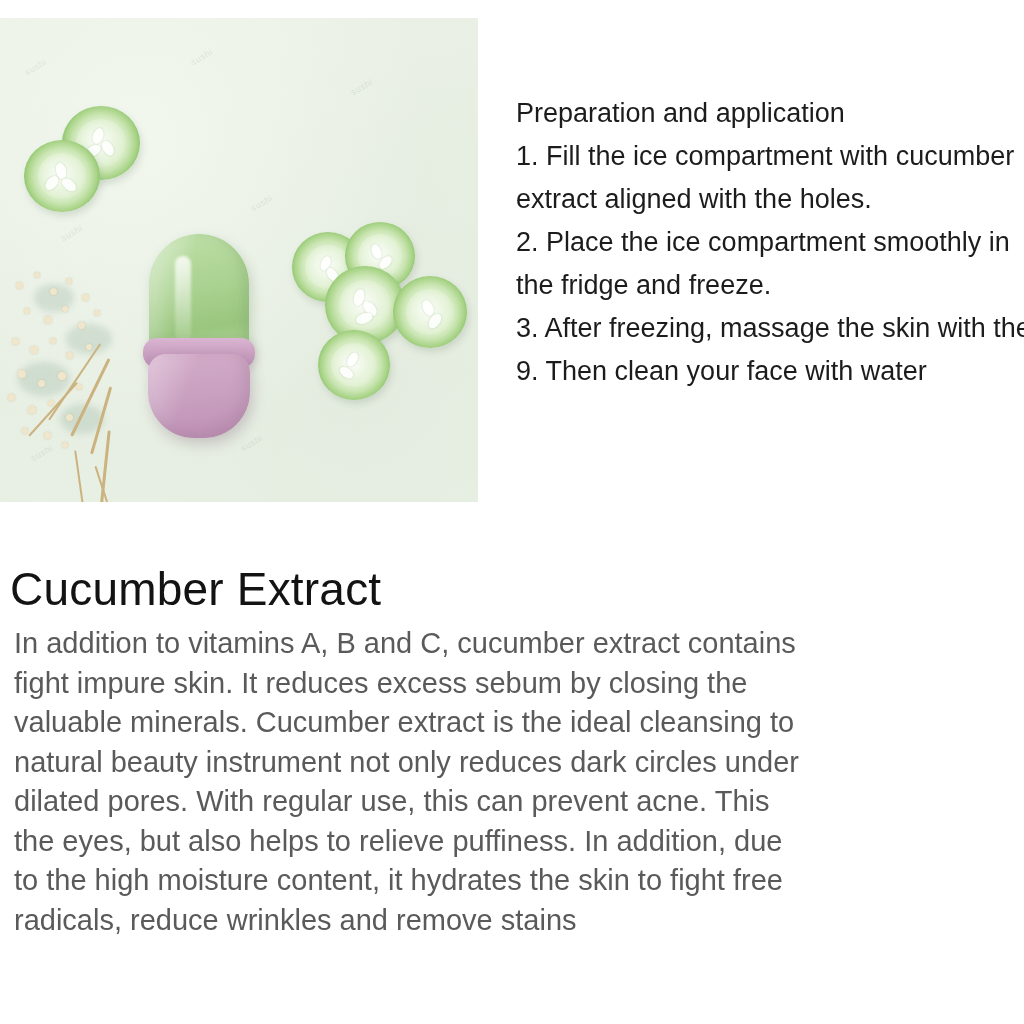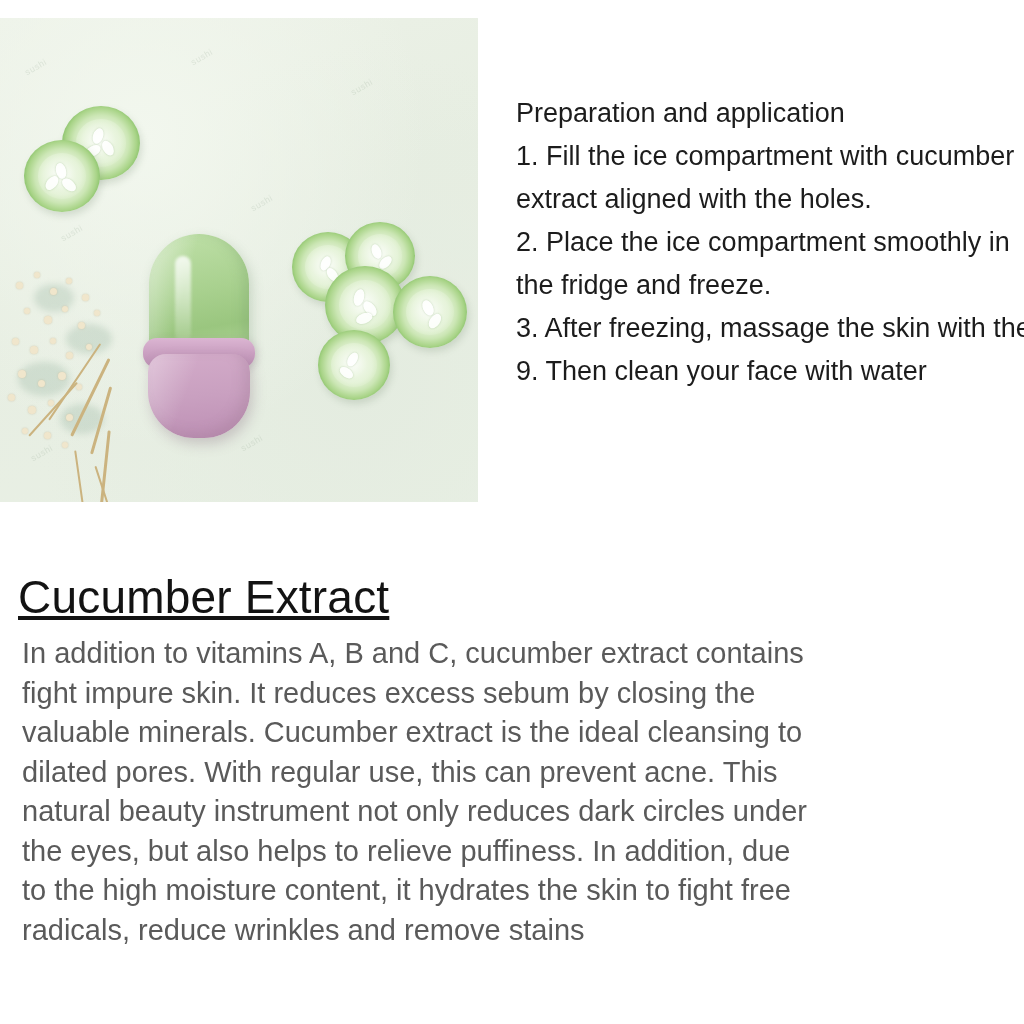--- a/index.html
+++ b/index.html
@@ -64,22 +64,22 @@
        box-shadow:0 0 2px rgba(200,185,150,.7);}
   .leafblur{position:absolute;border-radius:50%;background:rgba(150,180,160,.30);filter:blur(3px);}
 
   
   #instructions{position:absolute;left:516px;top:92px;width:508px;}
   #instructions .line{
     font-size:27px;line-height:43px;color:#1c1c1c;white-space:nowrap;}
 
   
   #description-section{position:absolute;left:10px;top:560px;width:1004px;}
-  #product-title{font-size:46px;line-height:58px;color:#131313;font-weight:400;letter-spacing:.2px;margin:8px;text-decoration:underline;}
-  #product-description{margin:6px 0 0 12px;}
+  #product-title{font-size:46px;line-height:58px;color:#131313;font-weight:400;letter-spacing:.2px;margin:0;}
+  #product-description{margin:6px 0 0 4px;}
   #product-description .line{font-size:29px;line-height:39.5px;color:#5a5a5a;white-space:nowrap;}
 </style>
 </head>
 <body>
 
 <div id="top-section">
 
   <div id="product-photo">
 
     <div class="wm" style="left:24px;top:44px;">sushi</div>
@@ -185,19 +185,19 @@
   </div>
 
 </div>
 
 <div id="description-section">
   <h1 id="product-title">Cucumber Extract</h1>
   <div id="product-description">
     <div class="line">In addition to vitamins A, B and C, cucumber extract contains</div>
     <div class="line">fight impure skin. It reduces excess sebum by closing the</div>
     <div class="line">valuable minerals. Cucumber extract is the ideal cleansing to</div>
+    <div class="line">natural beauty instrument not only reduces dark circles under</div>
     <div class="line">dilated pores. With regular use, this can prevent acne. This</div>
-    <div class="line">natural beauty instrument not only reduces dark circles under</div>
     <div class="line">the eyes, but also helps to relieve puffiness. In addition, due</div>
     <div class="line">to the high moisture content, it hydrates the skin to fight free</div>
     <div class="line">radicals, reduce wrinkles and remove stains</div>
   </div>
 </div>
 
 </body></html>

